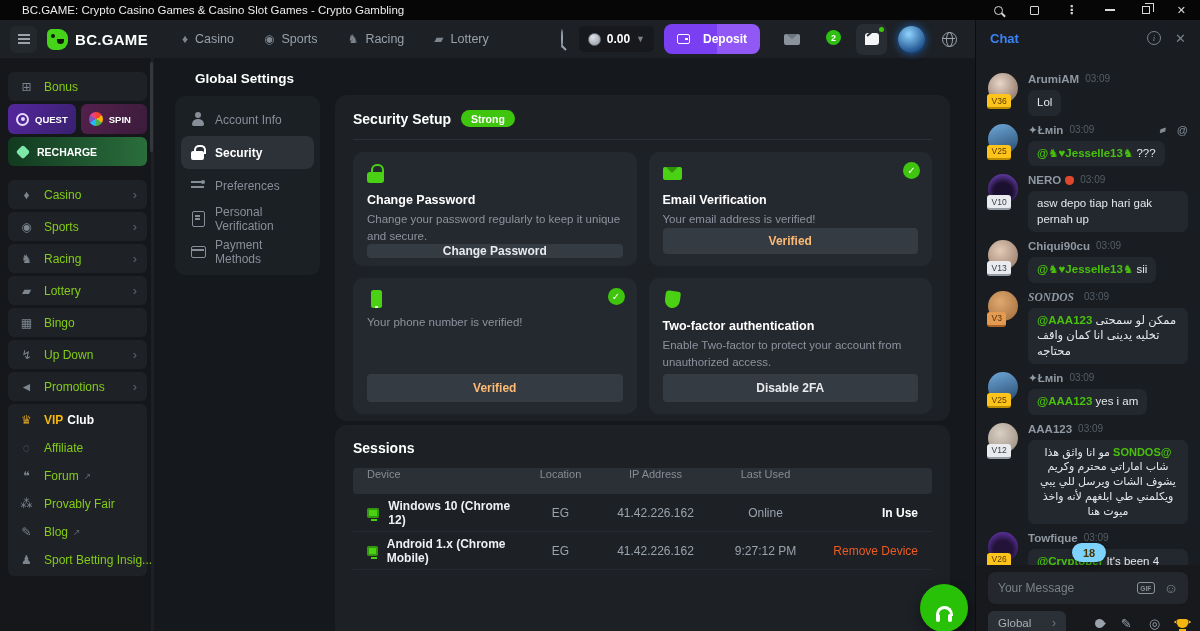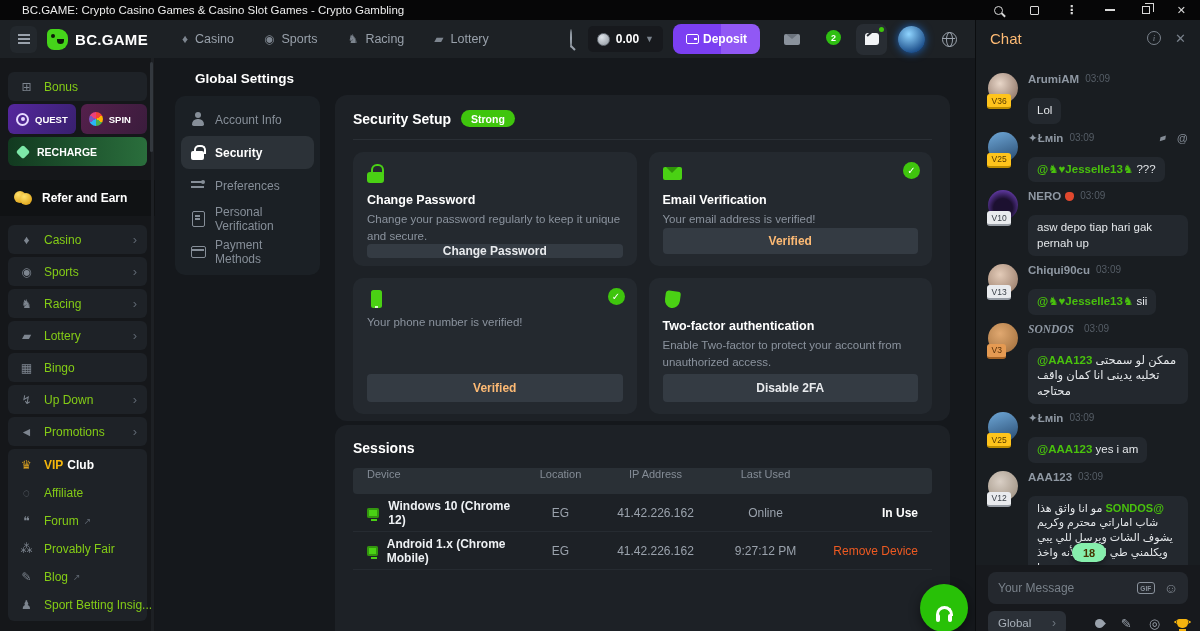--- a/index.html
+++ b/index.html
@@ -29,21 +29,21 @@
 .tmenu-item{display:flex;align-items:center;gap:7px;font-size:12.5px;color:#98a0aa;cursor:pointer}
 .tmi-icon{font-size:12px;color:#7d858f}
 .nav-right{position:absolute;right:0;top:0;height:38px;display:flex;align-items:center}
 .srch{margin-right:16px}
 .mag2{position:relative;width:10px;height:10px;border:1.6px solid #9aa2ac;border-radius:50%}
 .mag2::after{content:"";position:absolute;width:6px;height:1.6px;background:#9aa2ac;right:-5px;bottom:-2px;transform:rotate(45deg)}
 .balpill{display:flex;align-items:center;gap:6px;background:#17191d;border-radius:5px;height:26px;padding:0 9px;margin-right:10px}
 .coin{width:13px;height:13px;border-radius:50%;background:radial-gradient(circle at 35% 30%,#dfe4ea,#8f969e);border:1px solid #6b727b}
 .balval{font-size:12px;font-weight:bold;color:#fff}
 .chev{font-size:9px;color:#7a828c}
-.depbtn{display:flex;align-items:center;gap:4px;height:30px;padding:0 13px;border-radius:8px;background:linear-gradient(90deg,#7b3ff2 0%,#7b3ff2 55%,#9158f5 55%,#9158f5 100%);font-size:12px;font-weight:bold;color:#fff;margin-right:24px}
+.depbtn{display:flex;align-items:center;gap:13px;height:30px;padding:0 13px;border-radius:8px;background:linear-gradient(90deg,#7b3ff2 0%,#7b3ff2 55%,#9158f5 55%,#9158f5 100%);font-size:12px;font-weight:bold;color:#fff;margin-right:24px}
 .wallet{position:relative;width:13px;height:10px;border:1.5px solid #fff;border-radius:2px}
 .wallet::after{content:"";position:absolute;right:1px;top:3px;width:3px;height:2px;background:#fff}
 .env{width:16px;height:11px;background:#8a929c;border-radius:2px;position:relative;margin-right:32px}
 .env::after{content:"";position:absolute;left:2px;top:0;border-left:6px solid transparent;border-right:6px solid transparent;border-top:5px solid #6b737d;left:2px}
 .bellwrap{position:relative;margin-right:24px}
 .bell{width:11px;height:10px;background:#8a929c;border-radius:5px 5px 1px 1px}
 .bell::after{content:"";position:absolute;left:4px;bottom:-3px;width:3px;height:3px;border-radius:50%;background:#8a929c}
 .notif{position:absolute;top:-9px;right:-9px;min-width:15px;height:15px;border-radius:8px;background:#2fbf12;color:#fff;font-size:9px;font-weight:bold;display:flex;align-items:center;justify-content:center;padding:0 3px}
 .chattile{position:relative;width:31px;height:31px;background:#282d33;border-radius:7px;display:flex;align-items:center;justify-content:center;margin-right:11px}
 .planeicon{position:relative;width:14px;height:12px;background:#f2f4f6;border-radius:3px 3px 3px 0}
@@ -135,21 +135,21 @@
 .c-act.inuse{color:#fff}
 .c-act.remove{color:#ed5a22;font-weight:normal}
 .fab{position:absolute;left:765px;top:526px;width:48px;height:48px;border-radius:50%;background:#28c107;display:flex;align-items:center;justify-content:center;box-shadow:0 4px 12px rgba(0,0,0,.45)}
 .hs{position:relative;width:17px;height:10px;border:3px solid #fff;border-bottom:none;border-radius:9px 9px 0 0;margin-top:6px}
 .hs::before,.hs::after{content:"";position:absolute;bottom:-6px;width:4px;height:8px;background:#fff;border-radius:2px}
 .hs::before{left:-2.5px}
 .hs::after{right:-2.5px}
 
 #chat{position:absolute;left:975px;top:20px;width:225px;height:611px;background:#191d21;border-left:1px solid #0b0d0f}
 .chead{height:36px;display:flex;align-items:center;padding:0 14px}
-.ctitle-h{font-size:15px;font-weight:normal;color:#fdba74}
+.ctitle-h{font-size:13px;font-weight:bold;color:#3b82f6}
 .chead .hic{margin-left:auto;display:flex;gap:14px;color:#7a828c;font-size:13px}
 .infoi{width:14px;height:14px;border:1.4px solid #7a828c;border-radius:50%;font-size:9px;display:flex;align-items:center;justify-content:center;font-style:italic;font-family:"Liberation Serif",serif}
 #msgs{position:absolute;top:36px;left:0;right:0;bottom:66px;overflow:hidden;padding:16px 12px 0 12px}
 .msg{position:relative;padding-left:40px;margin-bottom:7px;min-height:36px}
 .avatar{position:absolute;left:0;top:1px;width:30px;height:30px;border-radius:50%}
 .av-arumi{background:radial-gradient(circle at 40% 35%,#e8d6c8,#7d6355)}
 .av-lmin{background:linear-gradient(160deg,#6fa8d8,#27496e)}
 .av-nero{background:radial-gradient(circle at 50% 60%,#1c1030 40%,#8a52e8)}
 .av-chiqui{background:radial-gradient(circle at 40% 35%,#e3cbb8,#8f7260)}
 .av-sondos{background:radial-gradient(circle at 40% 35%,#e0a870,#9c6a38)}
@@ -161,24 +161,24 @@
 .vbadge.bronze{background:#e59a52;color:#56300a;border-color:#a66426}
 .mhead{display:flex;align-items:center;line-height:14px}
 .mname{font-size:11.5px;font-weight:bold;color:#8f98a3;white-space:nowrap}
 .mname.fancy{font-family:"Liberation Serif",serif;font-style:italic}
 .mtime{margin-left:6px;font-size:10px;color:#555d66}
 .msuffix{margin-left:4px}
 .msuffix.devil{width:9px;height:9px;border-radius:50% 50% 60% 60%;background:#e0482e;display:inline-block}
 .msuffix.bag{font-size:9px;color:#8a929c}
 .mhover{position:absolute;top:0;right:0;display:flex;gap:10px;color:#848c96;font-size:11px}
 .hticket{display:inline-block;transform:rotate(-18deg);font-size:10px}
-.bubble{display:inline-block;margin-top:12px;background:#23282e;border-radius:7px;padding:5px 9px;font-size:11.5px;color:#e4e7ea;line-height:1.35;max-width:172px}
-.bubble.rtl{direction:rtl;text-align:left;font-size:11px}
+.bubble{display:inline-block;margin-top:4px;background:#23282e;border-radius:7px;padding:5px 9px;font-size:11.5px;color:#e4e7ea;line-height:1.35;max-width:172px}
+.bubble.rtl{direction:rtl;text-align:center;font-size:11px}
 .mention{color:#49c10d;font-weight:bold}
-.unread{position:absolute;left:96px;top:523px;width:34px;height:19px;background:#86efac;border-radius:10px;color:#453400;font-size:11px;font-weight:bold;display:flex;align-items:center;justify-content:center;z-index:8;box-shadow:0 2px 5px rgba(0,0,0,.4)}
+.unread{position:absolute;left:96px;top:523px;width:34px;height:19px;background:#7dd3fc;border-radius:10px;color:#453400;font-size:11px;font-weight:bold;display:flex;align-items:center;justify-content:center;z-index:8;box-shadow:0 2px 5px rgba(0,0,0,.4)}
 #cfoot{position:absolute;left:0;right:0;bottom:0;height:66px;background:#17191d;padding:7px 12px;z-index:6}
 .cinput{height:32px;background:#24282e;border-radius:8px;display:flex;align-items:center;padding:0 10px}
 .cinput input{background:transparent;border:none;outline:none;color:#c7ccd2;font-size:12px;width:130px;font-family:inherit}
 .cinput input::placeholder{color:#788089}
 .iset{margin-left:auto;display:flex;align-items:center;gap:9px;color:#8a929c}
 .gif{border:1.3px solid #8a929c;border-radius:3px;font-size:6.5px;font-weight:bold;padding:1.5px 2.5px}
 .smiley{font-size:14px}
 .crow2{margin-top:7px;display:flex;align-items:center}
 .globalpill{width:78px;height:24px;background:#2b3037;border-radius:6px;display:flex;align-items:center;padding:0 10px;font-size:11.5px;color:#a9b1ba}
 .globalpill .gchev{margin-left:auto;color:#6d757f;font-size:12px}
@@ -271,24 +271,20 @@
     </div>
     <div class="qtile spin">
       <span class="wheel"></span>
       <span>SPIN</span>
     </div>
   </div>
   <div class="rechg">
     <span class="gem"></span>
     <span>RECHARGE</span>
   </div>
-  <div class="referband">
-    <span class="coins"></span>
-    <span class="referlabel">Refer and Earn</span>
-  </div>
   <div>
   <div class="stile">
     <span class="s-ic">♦</span>
 
     <span class="s-label">Casino</span>
 
     <span class="s-chev">›</span>
   </div>
 
   <div class="stile">

